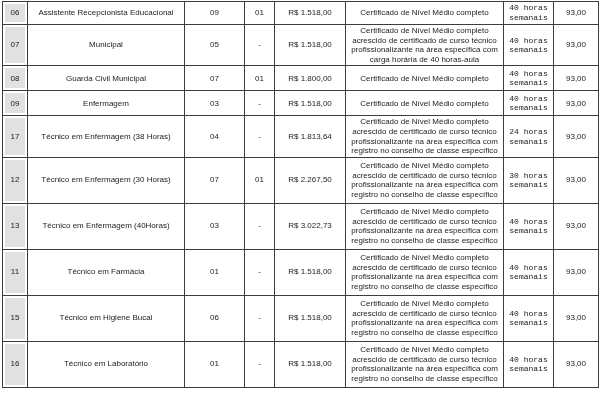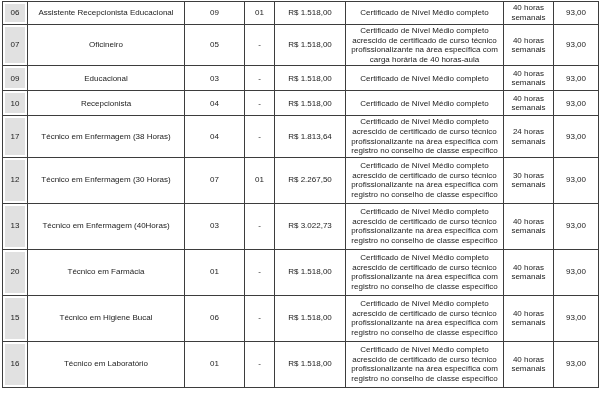--- a/index.html
+++ b/index.html
@@ -25,21 +25,21 @@
     text-align:center;vertical-align:middle;
     font-size:8px;line-height:9.6px;
     padding:1px 2px;overflow:hidden;
   }
   td.c-num{
     background:var(--row-number-bg);
     box-shadow:inset 0 0 0 2px #fff;
     font-size:8.5px;
   }
   td.c-req{white-space:pre-line;padding:1px 1px;font-size:7.9px;line-height:9.4px;}
-  td.c-hrs{white-space:pre-line;}
+  td.c-hrs{white-space:pre-line;font-family:Liberation Mono, monospace;}
   
   tbody tr:nth-child(1){height:23px;}
   tbody tr:nth-child(2){height:40px;}
   tbody tr:nth-child(3){height:25px;}
   tbody tr:nth-child(4){height:25px;}
   tbody tr:nth-child(5){height:25px;}
   tbody tr:nth-child(n+6){height:46px;}
   tbody tr:nth-child(11){height:52px;}
 </style>
 </head>
@@ -65,57 +65,57 @@
     <td class="c-res">01</td>
     <td class="c-sal">R$ 1.518,00</td>
     <td class="c-req">Certificado de Nível Médio completo</td>
     <td class="c-hrs">40 horas
 semanais</td>
     <td class="c-fee">93,00</td>
   </tr>
 
   <tr>
     <td class="c-num">07</td>
-    <td class="c-pos">Oficineiro</td>
+    <td class="c-pos">Municipal</td>
     <td class="c-vac">05</td>
     <td class="c-res">-</td>
     <td class="c-sal">R$ 1.518,00</td>
     <td class="c-req">Certificado de Nível Médio completo
 acrescido de certificado de curso técnico
 profissionalizante na área específica com
 carga horária de 40 horas-aula</td>
     <td class="c-hrs">40 horas
 semanais</td>
     <td class="c-fee">93,00</td>
   </tr>
 
+  <tr>
+    <td class="c-num">08</td>
+    <td class="c-pos">Guarda Civil Municipal</td>
+    <td class="c-vac">07</td>
+    <td class="c-res">01</td>
+    <td class="c-sal">R$ 1.800,00</td>
+    <td class="c-req">Certificado de Nível Médio completo</td>
+    <td class="c-hrs">40 horas
+semanais</td>
+    <td class="c-fee">93,00</td>
+  </tr>
 
   <tr>
     <td class="c-num">09</td>
-    <td class="c-pos">Educacional</td>
+    <td class="c-pos">Enfermagem</td>
     <td class="c-vac">03</td>
     <td class="c-res">-</td>
     <td class="c-sal">R$ 1.518,00</td>
     <td class="c-req">Certificado de Nível Médio completo</td>
     <td class="c-hrs">40 horas
 semanais</td>
     <td class="c-fee">93,00</td>
   </tr>
 
-  <tr>
-    <td class="c-num">10</td>
-    <td class="c-pos">Recepcionista</td>
-    <td class="c-vac">04</td>
-    <td class="c-res">-</td>
-    <td class="c-sal">R$ 1.518,00</td>
-    <td class="c-req">Certificado de Nível Médio completo</td>
-    <td class="c-hrs">40 horas
-semanais</td>
-    <td class="c-fee">93,00</td>
-  </tr>
 
   <tr>
     <td class="c-num">17</td>
     <td class="c-pos">Técnico em Enfermagem (38 Horas)</td>
     <td class="c-vac">04</td>
     <td class="c-res">-</td>
     <td class="c-sal">R$ 1.813,64</td>
     <td class="c-req">Certificado de Nível Médio completo
 acrescido de certificado de curso técnico
 profissionalizante na área específica com
@@ -149,21 +149,21 @@
     <td class="c-req">Certificado de Nível Médio completo
 acrescido de certificado de curso técnico
 profissionalizante na área específica com
 registro no conselho de classe específico</td>
     <td class="c-hrs">40 horas
 semanais</td>
     <td class="c-fee">93,00</td>
   </tr>
 
   <tr>
-    <td class="c-num">20</td>
+    <td class="c-num">11</td>
     <td class="c-pos">Técnico em Farmácia</td>
     <td class="c-vac">01</td>
     <td class="c-res">-</td>
     <td class="c-sal">R$ 1.518,00</td>
     <td class="c-req">Certificado de Nível Médio completo
 acrescido de certificado de curso técnico
 profissionalizante na área específica com
 registro no conselho de classe específico</td>
     <td class="c-hrs">40 horas
 semanais</td>

